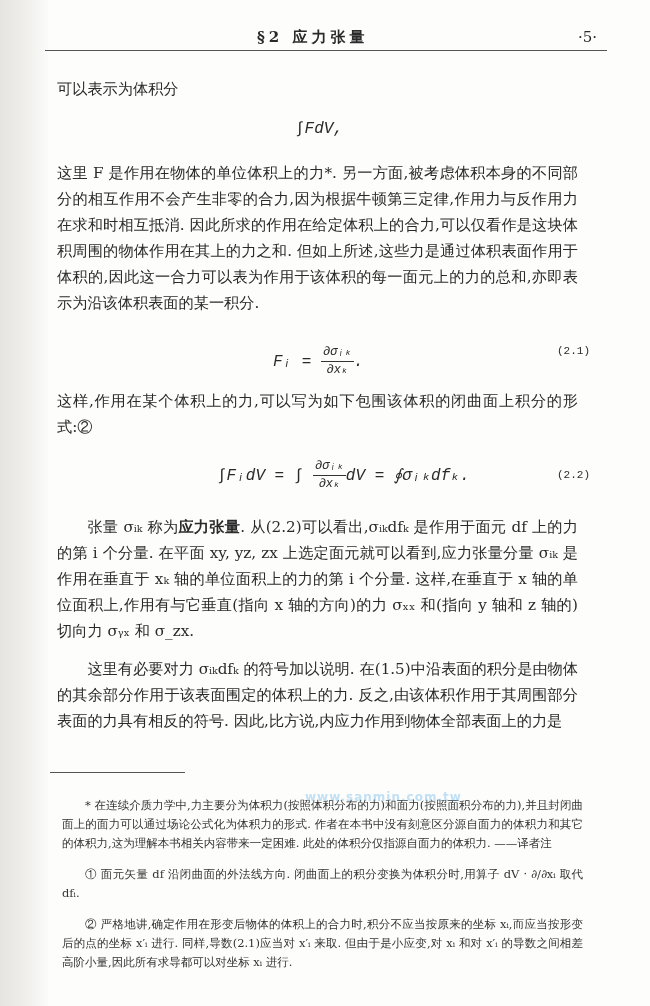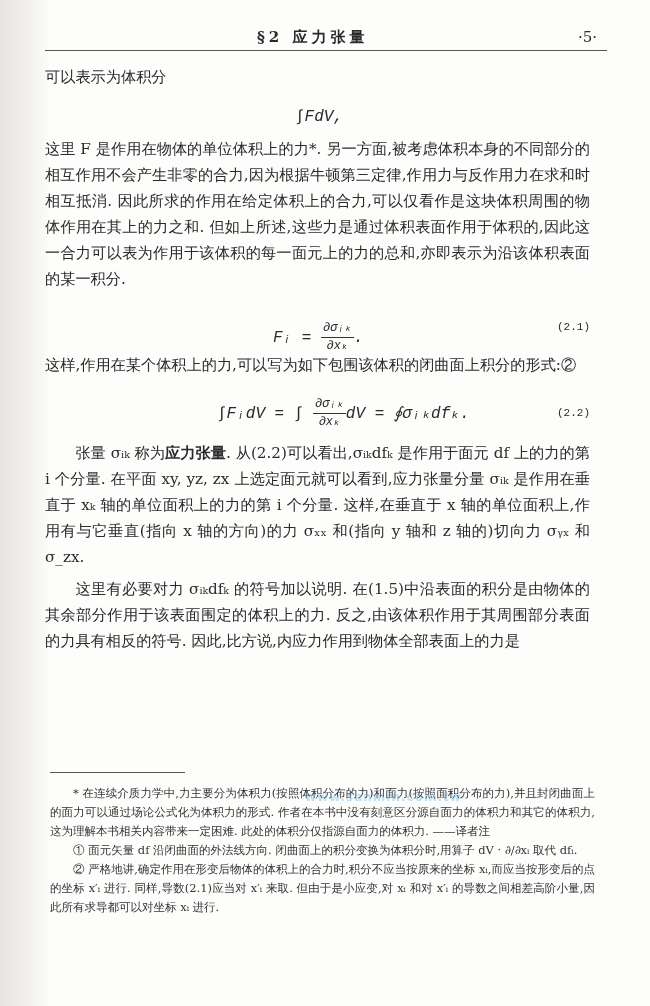--- a/index.html
+++ b/index.html
@@ -6,21 +6,21 @@
   body{width:650px;height:1006px;background:#fdfdfc;position:relative;overflow:hidden;
        font-family:"DejaVu Serif","Liberation Serif",serif;color:#2a2a2a;}
   .spine{position:absolute;left:0;top:0;width:48px;height:1006px;
          background:linear-gradient(to right,#e6e4e0 0%,#efeeea 50%,#fbfbfa 100%);}
   .page{position:absolute;left:45px;top:0;width:560px;}
   .header{position:absolute;top:28px;left:0;width:560px;height:20px;font-size:15px;}
   .header .sec{position:absolute;left:212px;top:0;letter-spacing:4px;font-weight:bold;}
   .header .num{position:absolute;right:8px;top:0;}
   .hrule{position:absolute;top:50px;left:0;width:562px;height:1px;background:#555;}
   .body{position:absolute;top:64px;left:0;width:545px;font-size:15.2px;line-height:26px;}
-  p{margin:0;text-align:justify;}
+  p{margin:12px;text-align:justify;}
   .indent{text-indent:2em;}
   .eq{position:relative;height:40px;font-family:Liberation Mono, monospace;font-style:italic;font-size:16px;margin-top:12px;}
   .eq .c{position:absolute;top:8px;}
   .eq .tag{position:absolute;right:0;top:10px;font-style:normal;font-size:11px;}
   .frac{display:inline-block;vertical-align:middle;text-align:center;font-size:12px;line-height:17px;}
   .frac .n{display:block;border-bottom:1px solid #333;padding:0 2px;}
   .frac .d{display:block;}
   .bold{font-weight:bold;}
   .frule{position:absolute;top:772px;left:5px;width:135px;height:1px;background:#555;}
   .notes{position:absolute;top:784px;left:5px;width:545px;font-size:11.5px;line-height:19px;color:#333;}

